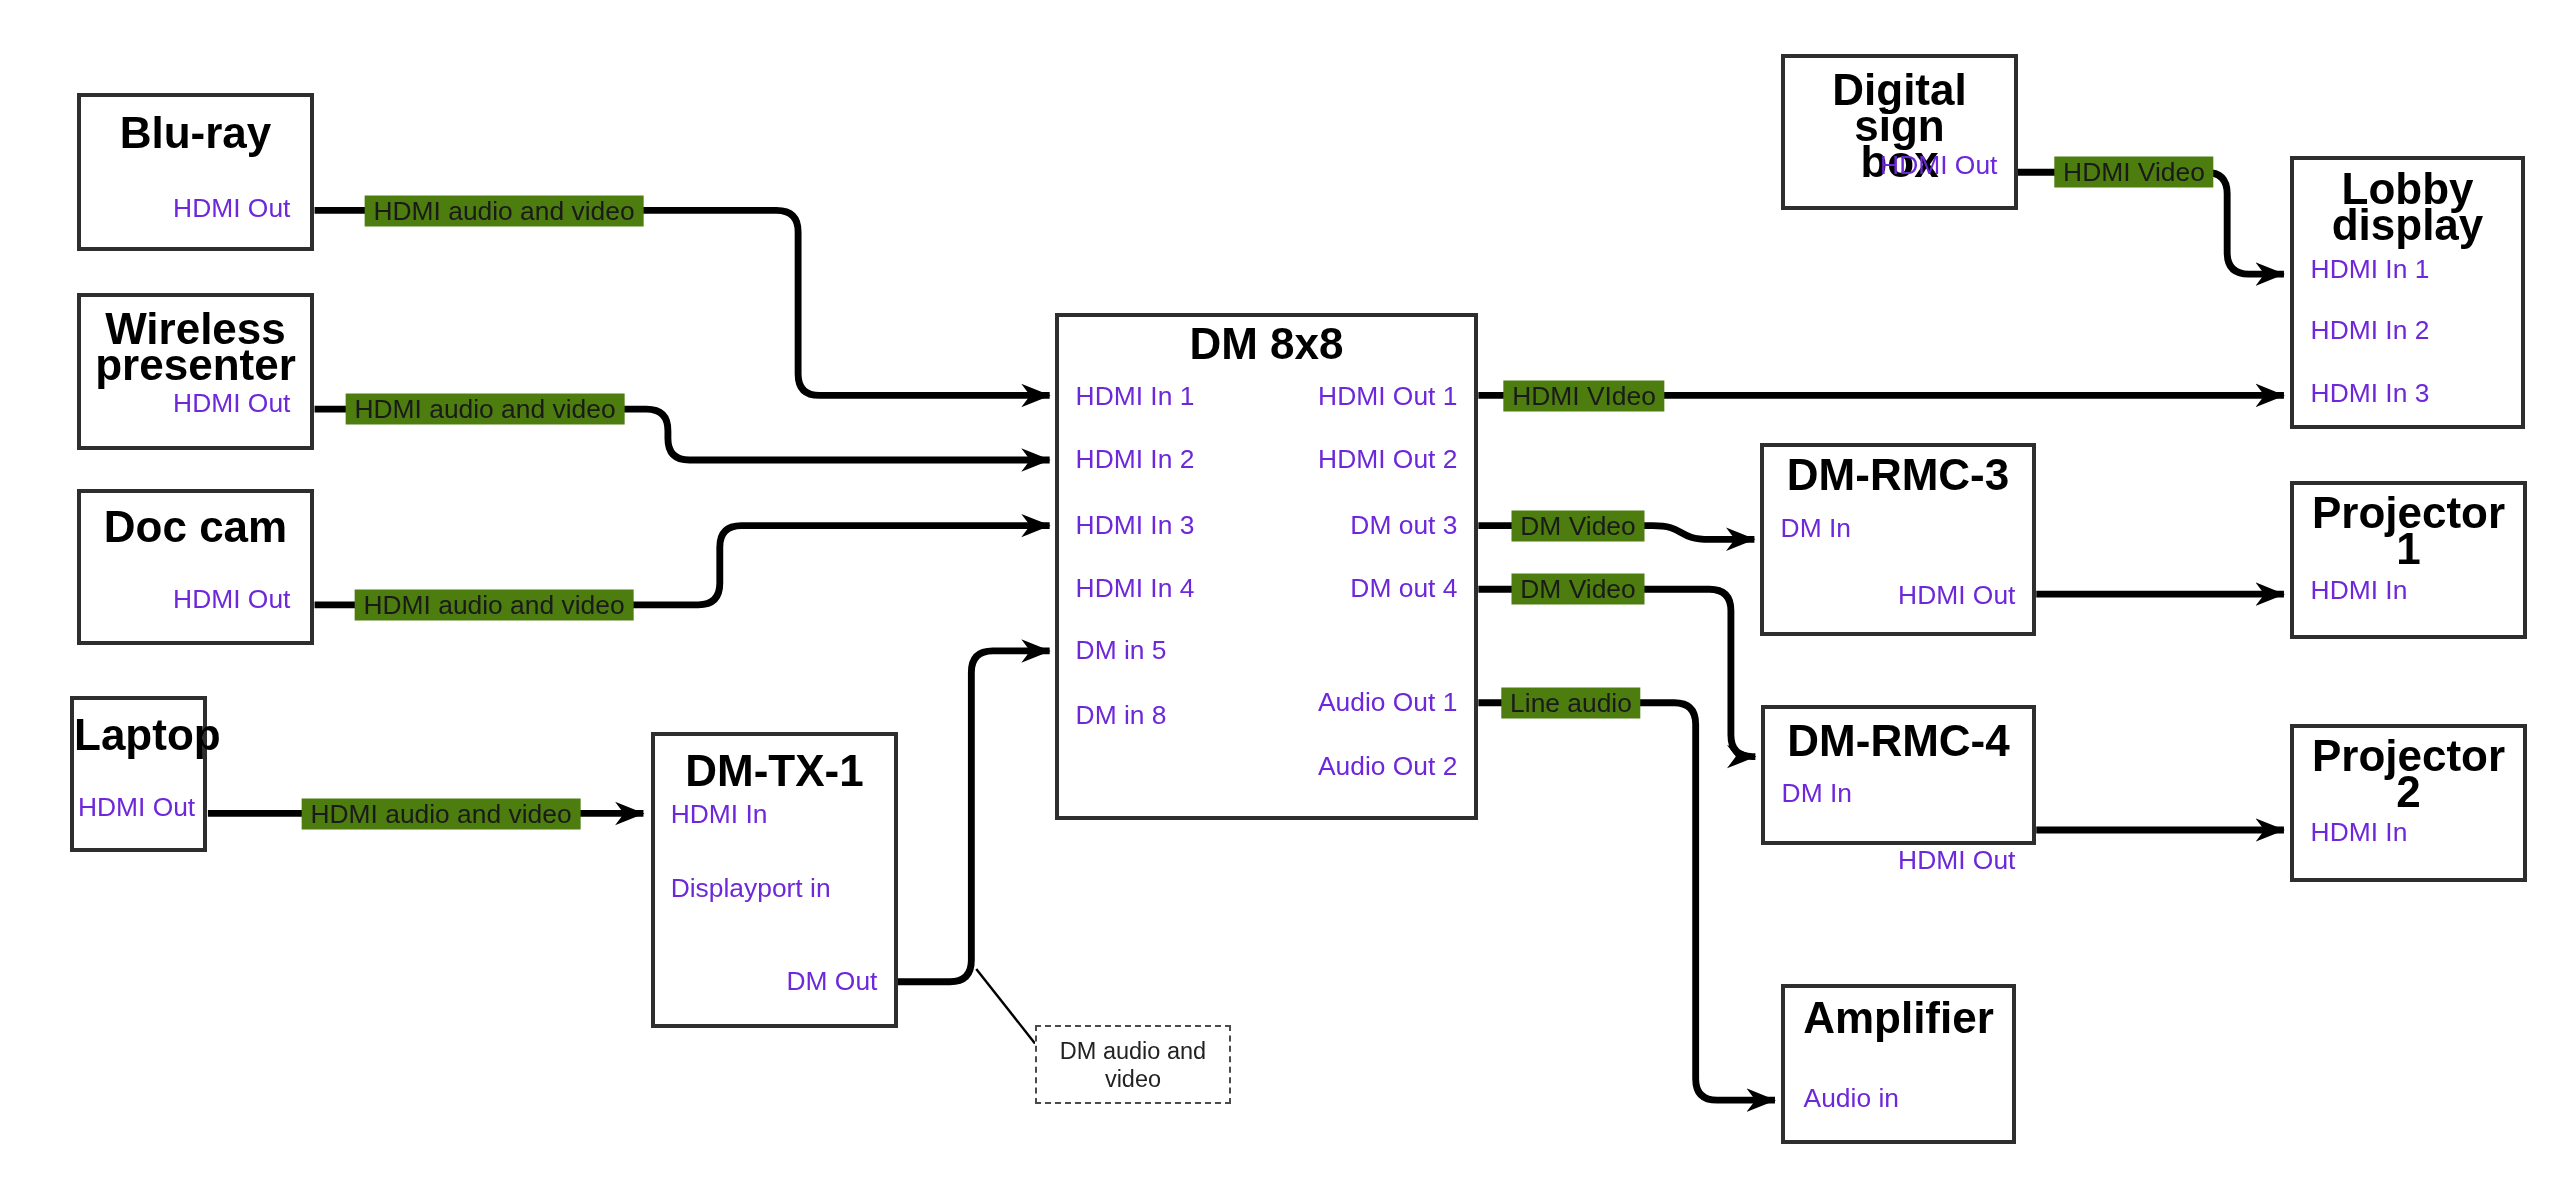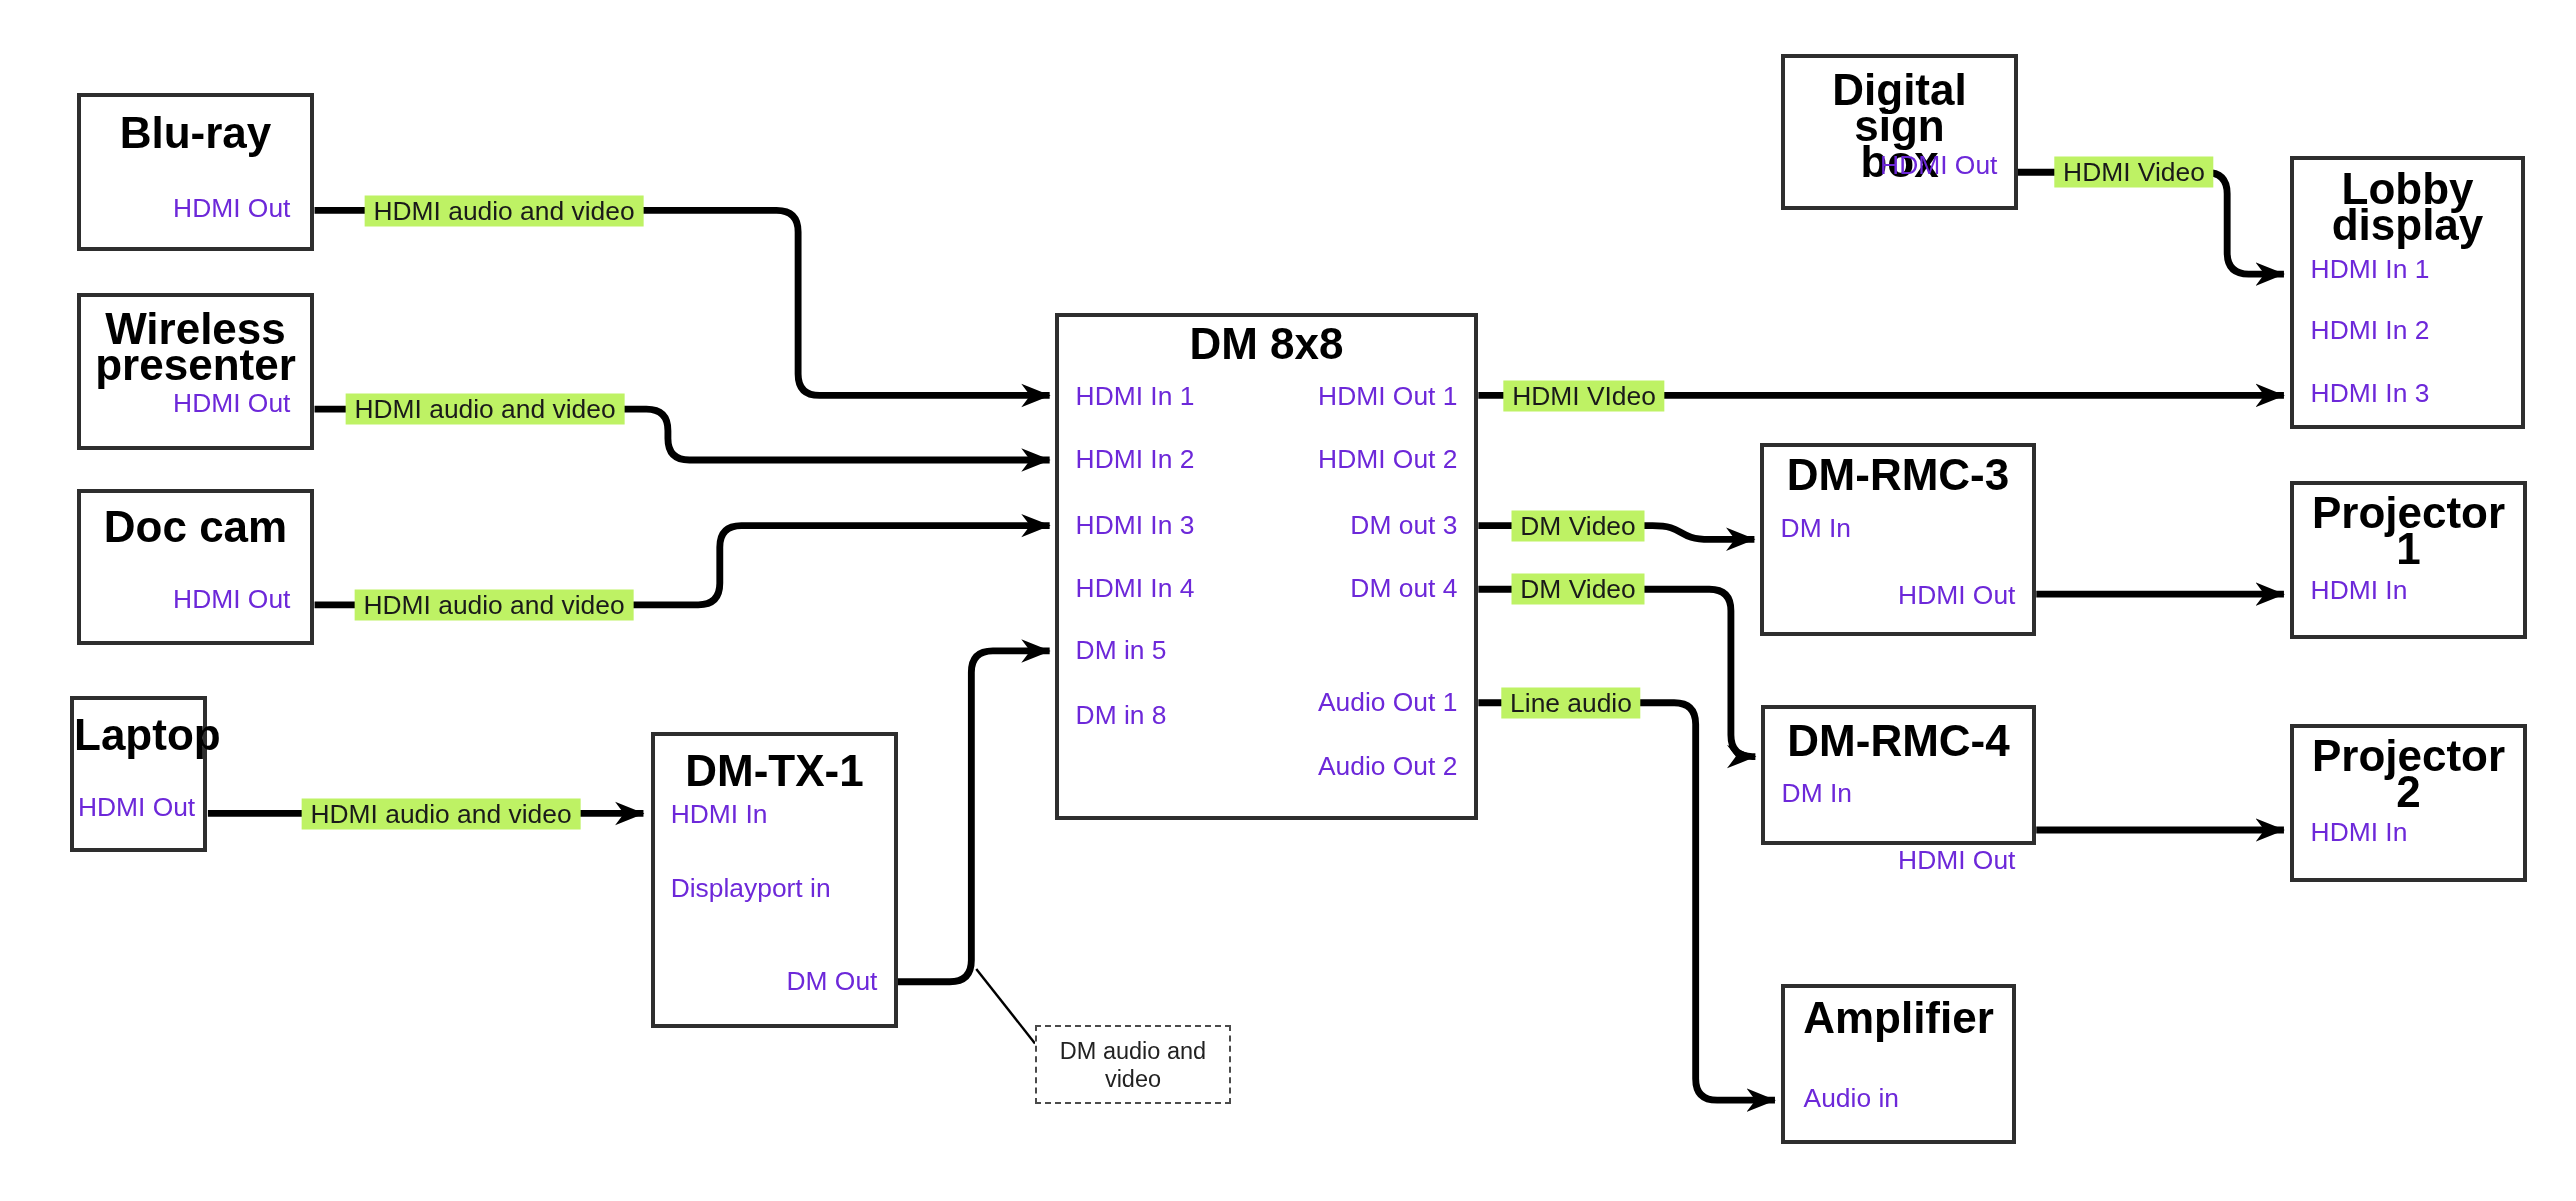--- a/index.html
+++ b/index.html
@@ -26,21 +26,21 @@
   }
   .port{
     position:absolute;
     font-size:26.4px;color:#6d28d9;
     white-space:nowrap;
     transform:translateY(-50%);
   }
   .conn-label{
     position:absolute;
     transform:translate(-50%,-50%);
-    background:#bef264;
+    background:#4d7c0f;
     padding:0 8.8px;
     font-size:26.4px;color:#1a1a1a;
     white-space:nowrap;
   }
   .dashed-note{
     position:absolute;
     box-sizing:border-box;
     border:2px dashed #4a4a4a;
     background:#ffffff;
     display:flex;align-items:center;justify-content:center;

